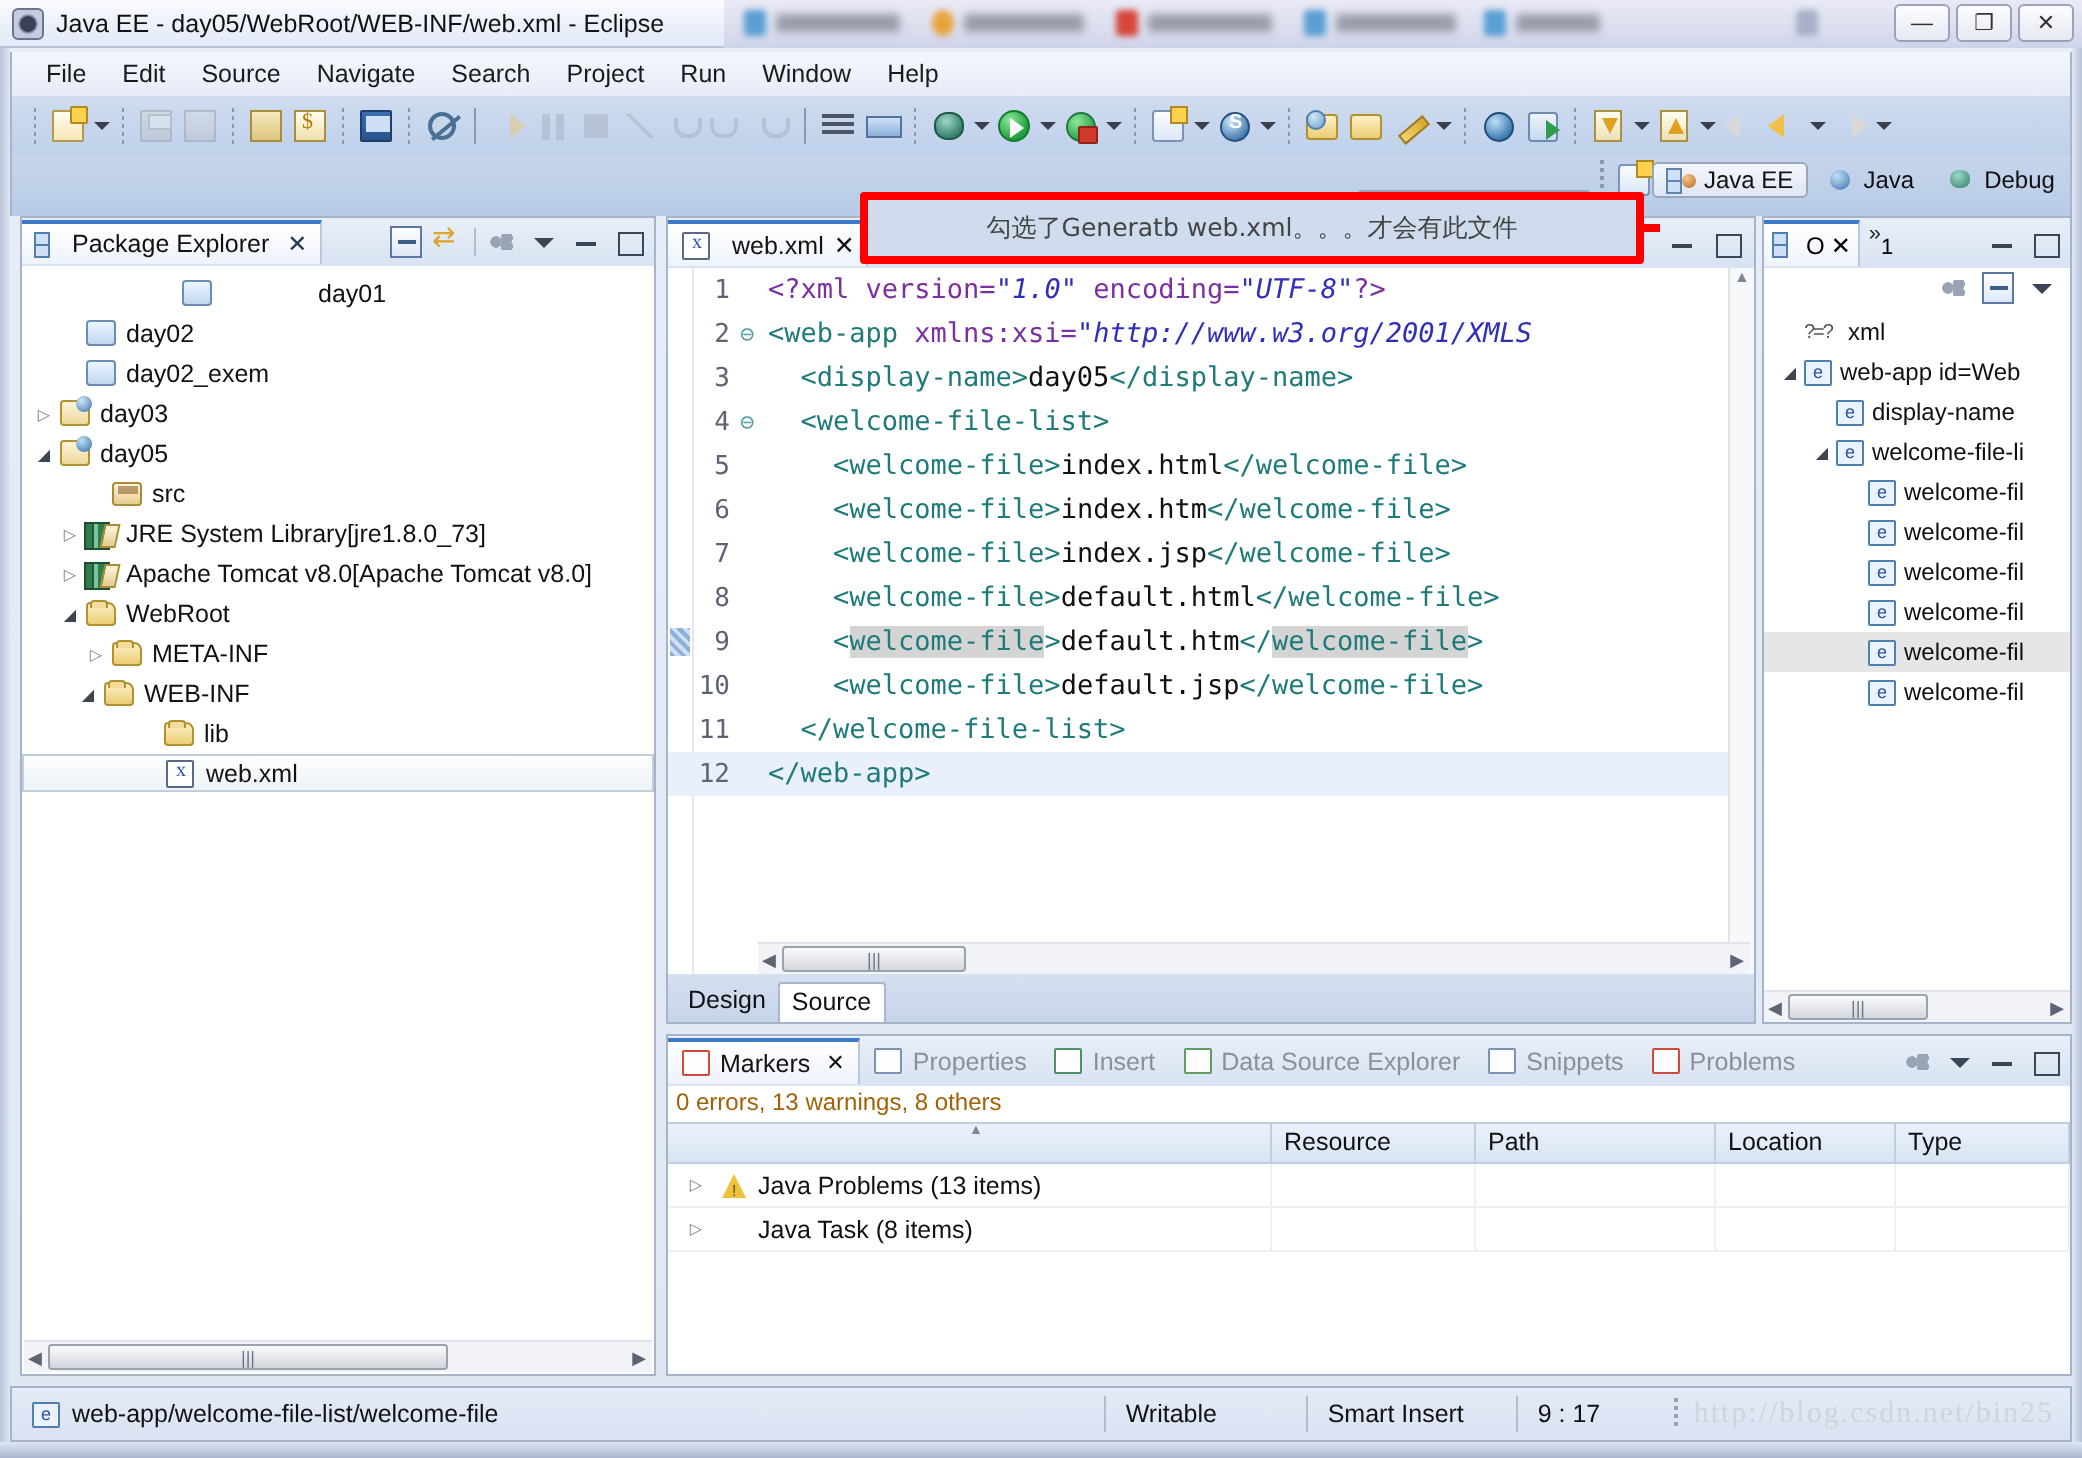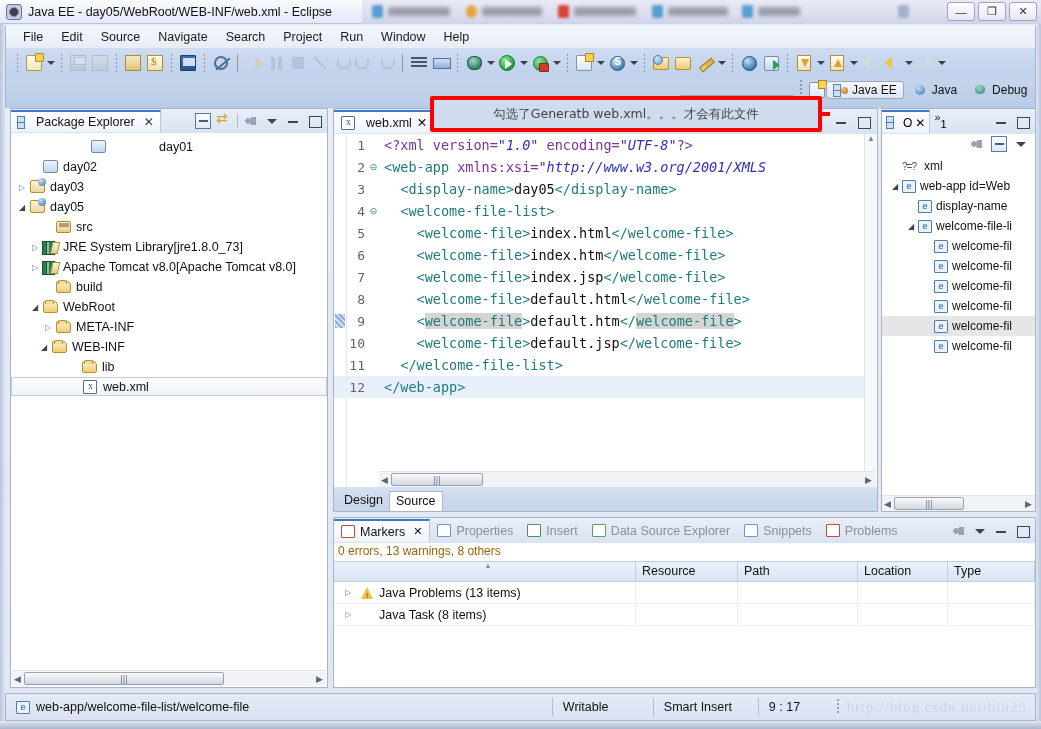--- a/index.html
+++ b/index.html
@@ -618,20 +618,27 @@
             </span>
             <span class="tlabel">day01</span>
           </div>
           <div class="trow" style="padding-left: 17px;">
             <span class="twist"></span>
             <span class="tico">
               <span class="ico-prj-plain"></span>
             </span>
             <span class="tlabel">day02</span>
           </div>
+          <div class="trow" style="padding-left: 17px;">
+            <span class="twist"></span>
+            <span class="tico">
+              <span class="ico-prj-plain"></span>
+            </span>
+            <span class="tlabel">day02_exem</span>
+          </div>
           <div class="trow" style="padding-left: 4px;">
             <span class="twist closed"></span>
             <span class="tico">
               <span class="ico-prj-j"></span>
             </span>
             <span class="tlabel">day03</span>
           </div>
           <div class="trow" style="padding-left: 4px;">
             <span class="twist open"></span>
             <span class="tico">
@@ -654,27 +661,20 @@
             <span class="tlabel">JRE System Library</span>
             <span class="tlabel gray"> [jre1.8.0_73]</span>
           </div>
           <div class="trow" style="padding-left: 17px;">
             <span class="twist closed"></span>
             <span class="tico">
               <span class="ico-lib"></span>
             </span>
             <span class="tlabel">Apache Tomcat v8.0</span>
             <span class="tlabel gray"> [Apache Tomcat v8.0]</span>
-          </div>
-          <div class="trow" style="padding-left: 30px;">
-            <span class="twist"></span>
-            <span class="tico">
-              <span class="ico-folder"></span>
-            </span>
-            <span class="tlabel">build</span>
           </div>
           <div class="trow" style="padding-left: 17px;">
             <span class="twist open"></span>
             <span class="tico">
               <span class="ico-folder"></span>
             </span>
             <span class="tlabel">WebRoot</span>
           </div>
           <div class="trow" style="padding-left: 30px;">
             <span class="twist closed"></span>

